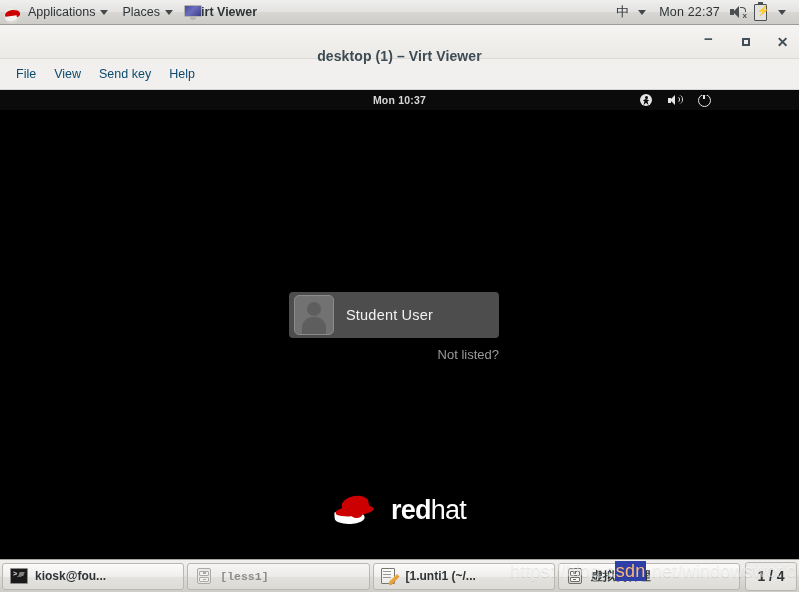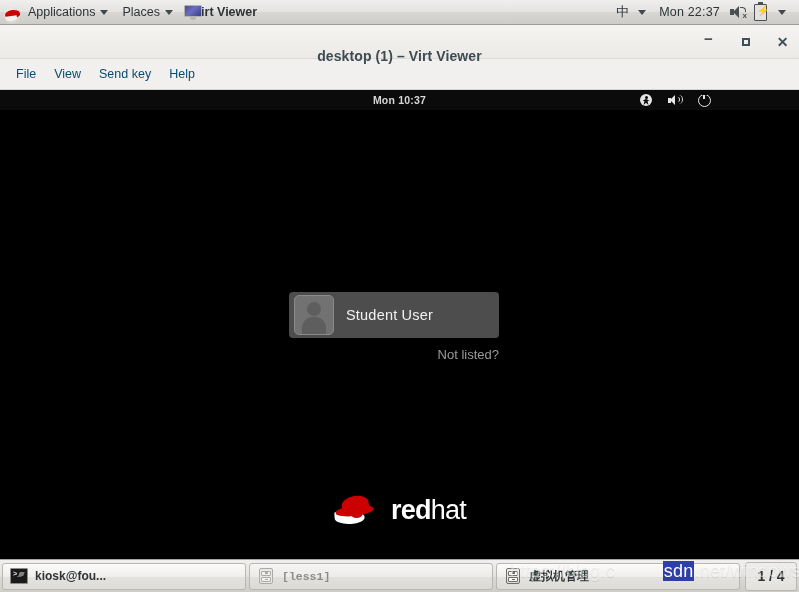--- a/index.html
+++ b/index.html
@@ -473,23 +473,22 @@
     font-size: 18px;
     color: rgba(255,255,255,0.52);
     letter-spacing: 0.2px;
     white-space: nowrap;
     pointer-events: none;
     z-index: 50;
     text-shadow: 0 1px 0 rgba(0,0,0,0.10);
   }
   .watermark .hi {
     background: #2f3fa8;
-    color: #ffffff;
+    color: #fdba74;
     padding: 0 1px;
-    margin-left: 48px;
   }
 
   
   .taskbar {
     position: absolute;
     left: 0; top: 559px;
     width: 799px; height: 33px;
     background: linear-gradient(to bottom, #f0efed 0%, #e7e5e2 45%, #dbd9d5 55%, #cfcdc8 100%);
     border-top: 1px solid #a6a49f;
     display: flex;
@@ -753,20 +752,30 @@
         <span class="cab"></span>
           <span class="d1"></span>
           <span class="h1"></span>
           <span class="d2"></span>
           <span class="h2"></span>
       </span>
       <span class="task-label">[less1]</span>
     </div>
 
 
+    <div class="task-btn">
+      <span class="ticon editor">
+        <span class="pad"></span>
+        <span class="ln" style="top:3px"></span>
+          <span class="ln" style="top:6px"></span>
+          <span class="ln" style="top:9px"></span>
+        <span class="pen"></span>
+      </span>
+      <span class="task-label">[1.unti1 (~/...</span>
+    </div>
 
     <div class="task-btn">
       <span class="ticon filemgr">
         <span class="cab"></span>
           <span class="d1"></span>
           <span class="h1"></span>
           <span class="d2"></span>
           <span class="h2"></span>
       </span>
       <span class="task-label">虚拟机管理</span>

